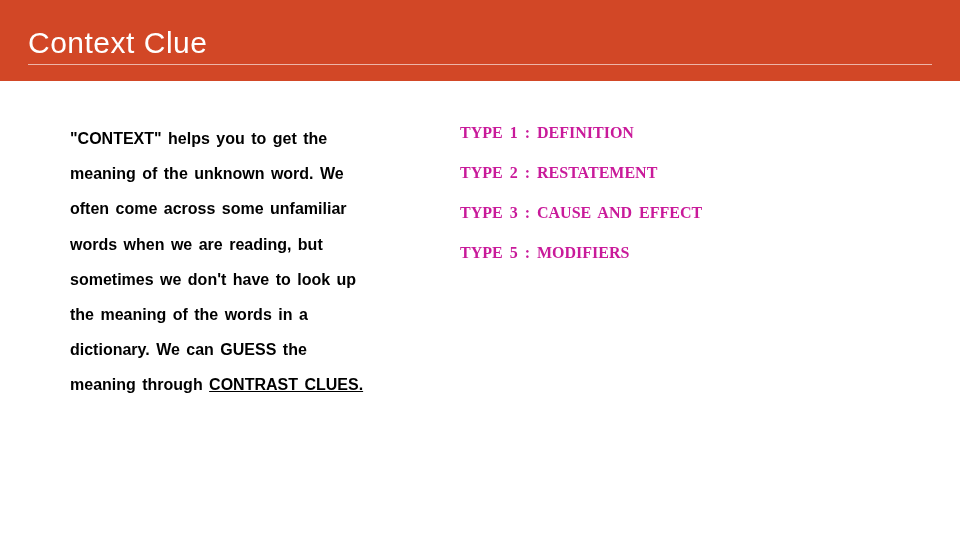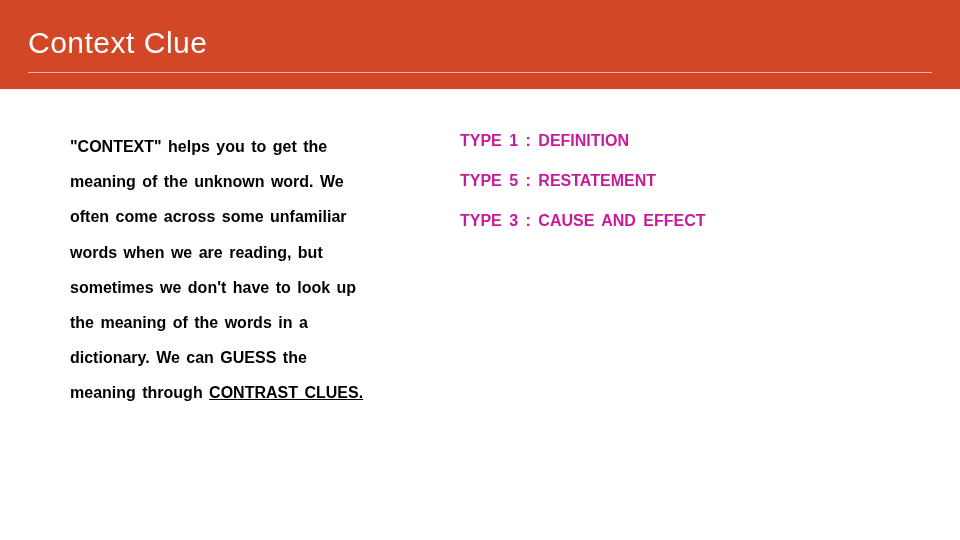--- a/index.html
+++ b/index.html
@@ -13,21 +13,21 @@
   .header {
     background: #d24726;
     padding: 18px 28px 16px 28px;
     border-top: 8px solid #d24726;
   }
   .title {
     color: #ffffff;
     font-size: 30px;
     font-weight: 300;
     border-bottom: 1px solid rgba(255,255,255,0.6);
-    padding-bottom: 12px;
+    padding-bottom: 4px;
     letter-spacing: 0.5px;
   }
   .content {
     display: flex;
     padding: 40px 28px 20px 70px;
     gap: 90px;
   }
   .left {
     flex: 0 0 300px;
     color: #000000;
@@ -35,20 +35,21 @@
     font-weight: 600;
     line-height: 2.2;
     word-spacing: 2px;
   }
   .left .underlined {
     text-decoration: underline;
   }
   .right {
     flex: 1;
     padding-top: 4px;
+    font-family: Liberation Serif, serif;
   }
   .type-line {
     color: #c91a9a;
     font-size: 16px;
     font-weight: 700;
     line-height: 1;
     margin-bottom: 24px;
     word-spacing: 3px;
   }
 </style>
@@ -58,16 +59,17 @@
 <div class="header">
   <div class="title">Context Clue</div>
 </div>
 
 <div class="content">
   <div class="left">
     <span>"CONTEXT" helps you to get the meaning of the unknown word. We often come across some unfamiliar words when we are reading, but sometimes we don't have to look up the meaning of the words in a dictionary. We can GUESS the meaning through </span><span class="underlined">CONTRAST CLUES.</span>
   </div>
   <div class="right">
     <div class="type-line">TYPE 1 : DEFINITION</div>
-    <div class="type-line">TYPE 5 : RESTATEMENT</div>
+    <div class="type-line">TYPE 2 : RESTATEMENT</div>
     <div class="type-line">TYPE 3 : CAUSE AND EFFECT</div>
+    <div class="type-line">TYPE 5 : MODIFIERS</div>
   </div>
 </div>
 
 </body></html>

